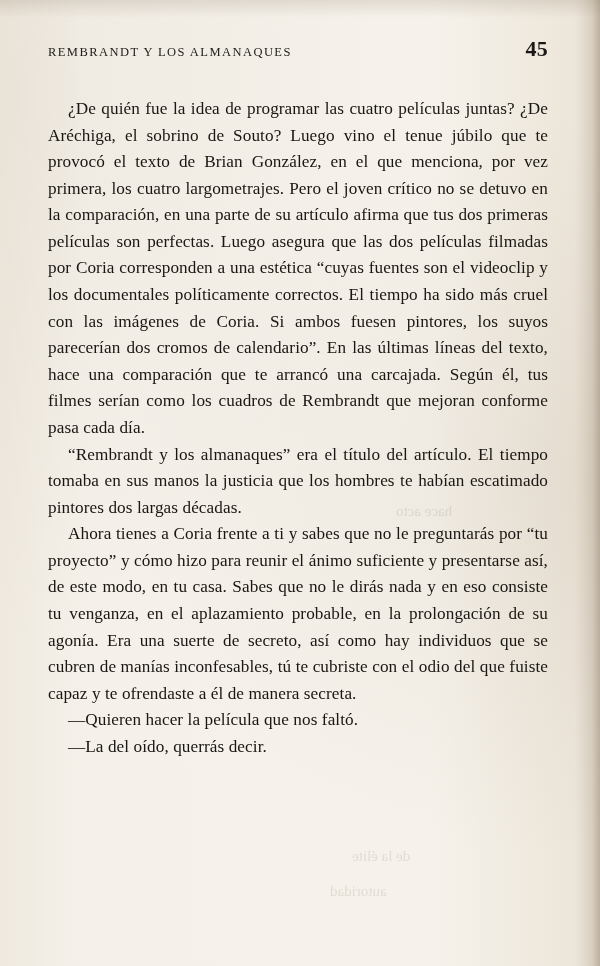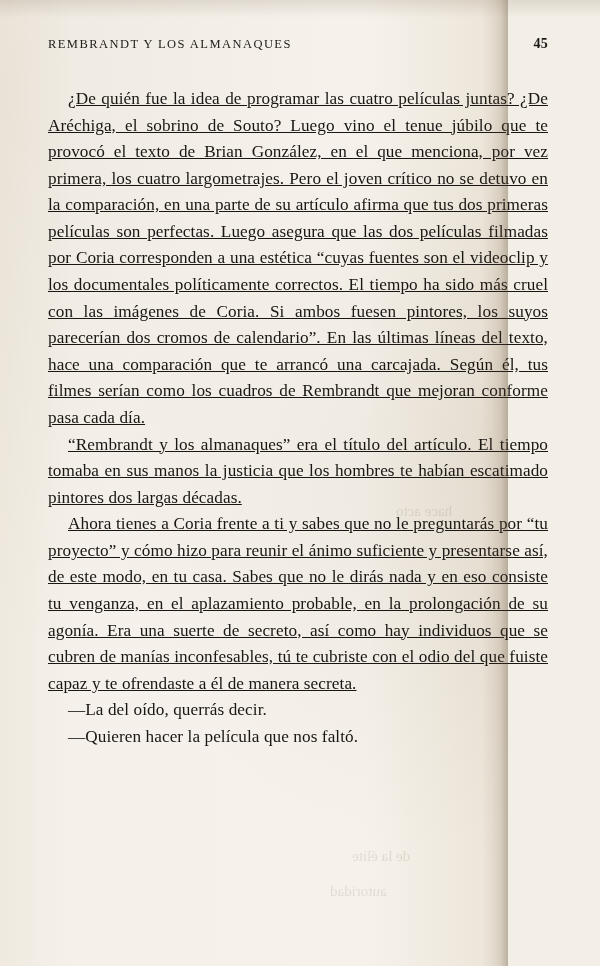--- a/index.html
+++ b/index.html
@@ -9,21 +9,21 @@
   body {
     width: 600px;
     height: 966px;
     background: #f3efe7;
     font-family: "Liberation Serif", serif;
     color: #1a1714;
     overflow: hidden;
   }
   .page {
     position: relative;
-    width: 508px;
+    width: 600px;
     height: 966px;
     box-sizing: border-box;
     background:
       radial-gradient(ellipse at 95% 50%, rgba(150,130,105,0.10), rgba(150,130,105,0) 55%),
       radial-gradient(ellipse at 3% 10%, rgba(160,140,115,0.08), rgba(160,140,115,0) 45%),
       linear-gradient(90deg, #efe9df 0%, #f5f1ea 14%, #f6f2eb 72%, #ece5d9 97%, #e2d9cb 100%);
   }
   .page-inner {
     position: absolute;
     left: 48px;
@@ -37,38 +37,37 @@
     margin-bottom: 34px;
   }
   .running-title {
     font-size: 12.5px;
     letter-spacing: 1.45px;
     text-transform: uppercase;
     color: #22201d;
     font-family: "Liberation Serif", serif;
   }
   .folio {
-    font-size: 14px;
+    font-size: 22px;
     font-weight: bold;
     color: #1b1916;
     letter-spacing: 0.3px;
   }
   .body-text p {
     margin: 0;
     font-size: 17.2px;
     line-height: 1.545;
     text-align: justify;
     text-justify: inter-word;
     hyphens: manual;
     color: #191613;
     letter-spacing: 0.08px;
   }
   .body-text p.indent {
     text-indent: 20px;
-    text-decoration: underline;
   }
   .body-text p.no-indent {
     text-indent: 0;
   }
   .dialogue {
     text-indent: 20px;
   }
   .ghost {
     position: absolute;
     color: rgba(120,105,85,0.16);
@@ -110,22 +109,22 @@
 
     <div class="running-head">
       <div class="running-title">REMBRANDT Y LOS ALMANAQUES</div>
       <div class="folio">45</div>
     </div>
 
     <div class="body-text">
       <p class="indent">¿De quién fue la idea de programar las cuatro películas juntas? ¿De Aréchiga, el sobrino de Souto? Luego vino el tenue júbilo que te provocó el texto de Brian González, en el que menciona, por vez primera, los cuatro largometrajes. Pero el joven crítico no se detuvo en la comparación, en una parte de su artículo afirma que tus dos primeras películas son perfectas. Luego asegura que las dos películas filmadas por Coria corresponden a una estética “cuyas fuentes son el videoclip y los documentales políticamente correctos. El tiempo ha sido más cruel con las imágenes de Coria. Si ambos fuesen pintores, los suyos parecerían dos cromos de calendario”. En las últimas líneas del texto, hace una comparación que te arrancó una carcajada. Según él, tus filmes serían como los cuadros de Rembrandt que mejoran conforme pasa cada día.</p>
       <p class="indent">“Rembrandt y los almanaques” era el título del artículo. El tiempo tomaba en sus manos la justicia que los hombres te habían escatimado pintores dos largas décadas.</p>
       <p class="indent">Ahora tienes a Coria frente a ti y sabes que no le preguntarás por “tu proyecto” y cómo hizo para reunir el ánimo suficiente y presentarse así, de este modo, en tu casa. Sabes que no le dirás nada y en eso consiste tu venganza, en el aplazamiento probable, en la prolongación de su agonía. Era una suerte de secreto, así como hay individuos que se cubren de manías inconfesables, tú te cubriste con el odio del que fuiste capaz y te ofrendaste a él de manera secreta.</p>
+      <p class="dialogue">—Quieren hacer la película que nos faltó.</p>
       <p class="dialogue">—La del oído, querrás decir.</p>
-      <p class="dialogue">—Quieren hacer la película que nos faltó.</p>
     </div>
   </div>
 
   <div class="ghost ghost-1">hace acto</div>
   <div class="ghost ghost-2">de la élite</div>
   <div class="ghost ghost-3">autoridad</div>
 
   <div class="edge-shadow"></div>
 </div>
 

